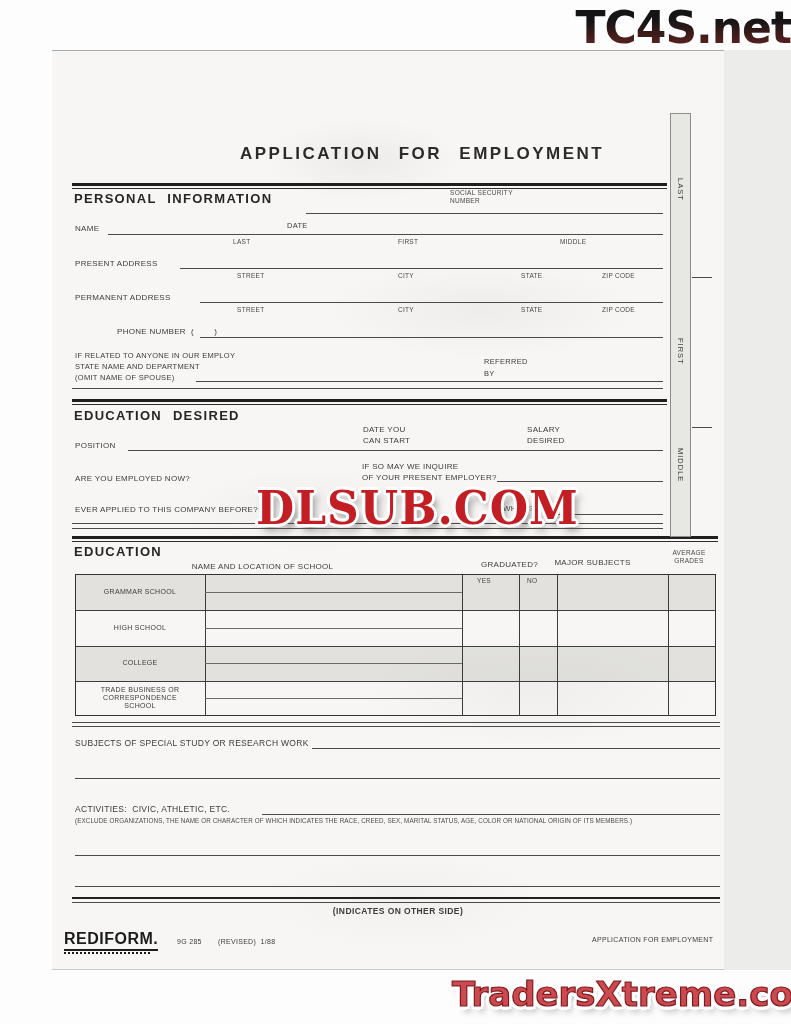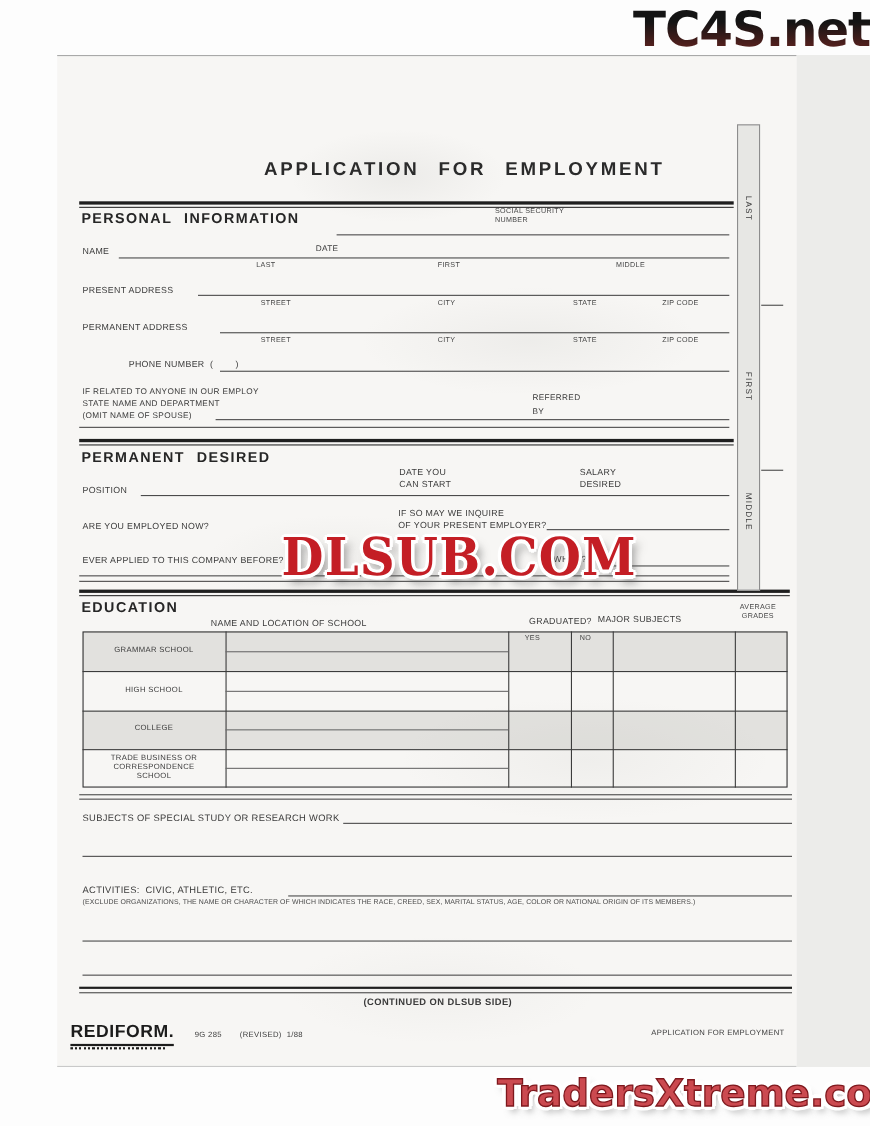--- a/index.html
+++ b/index.html
@@ -149,21 +149,21 @@
 <div class="abs lb" style="left:75px;top:351px;font-size:7.5px;">IF RELATED TO ANYONE IN OUR EMPLOY</div>
 <div class="abs lb" style="left:75px;top:362px;font-size:7.5px;">STATE NAME AND DEPARTMENT</div>
 <div class="abs lb" style="left:75px;top:373px;font-size:7.5px;">(OMIT NAME OF SPOUSE)</div>
 <div class="abs lb" style="left:484px;top:357px;font-size:7.5px;">REFERRED</div>
 <div class="abs lb" style="left:484px;top:369px;font-size:7.5px;">BY</div>
 <div class="abs ln" style="left:196px;top:381px;width:467px;"></div>
 <div class="abs ln" style="left:72px;top:388px;width:591px;"></div>
 
 <div class="abs rule" style="left:72px;top:399px;width:595px;"></div>
 <div class="abs rule-thin" style="left:72px;top:404px;width:595px;"></div>
-<div class="abs h1" style="left:74px;top:408px;">PERMANENT DESIRED</div>
+<div class="abs h1" style="left:74px;top:408px;">EDUCATION DESIRED</div>
 
 <div class="abs lb" style="left:363px;top:425px;">DATE YOU</div>
 <div class="abs lb" style="left:363px;top:436px;">CAN START</div>
 <div class="abs lb" style="left:527px;top:425px;">SALARY</div>
 <div class="abs lb" style="left:527px;top:436px;">DESIRED</div>
 <div class="abs lb" style="left:75px;top:441px;">POSITION</div>
 <div class="abs ln" style="left:128px;top:450px;width:535px;"></div>
 
 <div class="abs lb" style="left:362px;top:462px;">IF SO MAY WE INQUIRE</div>
 <div class="abs lb" style="left:362px;top:473px;">OF YOUR PRESENT EMPLOYER?</div>
@@ -175,21 +175,21 @@
 <div class="abs ln" style="left:553px;top:514px;width:110px;"></div>
 <div class="abs ln" style="left:72px;top:523px;width:591px;"></div>
 <div class="abs ln" style="left:72px;top:528px;width:591px;"></div>
 
 <div class="abs rule" style="left:72px;top:536px;width:646px;"></div>
 <div class="abs rule-thin" style="left:72px;top:541px;width:646px;"></div>
 <div class="abs h1" style="left:74px;top:544px;">EDUCATION</div>
 
 <div class="abs lb ctr" style="left:155px;top:562px;width:215px;">NAME AND LOCATION OF SCHOOL</div>
 <div class="abs lb ctr" style="left:462px;top:560px;width:95px;">GRADUATED?</div>
-<div class="abs lb ctr" style="left:526px;top:558px;width:111px;">MAJOR SUBJECTS</div>
+<div class="abs lb ctr" style="left:537px;top:558px;width:111px;">MAJOR SUBJECTS</div>
 <div class="abs sub ctr" style="left:664px;top:549px;width:50px;">AVERAGE</div>
 <div class="abs sub ctr" style="left:664px;top:557px;width:50px;">GRADES</div>
 
 <div class="abs shade" style="left:75px;top:574px;width:641px;height:36px;"></div>
 <div class="abs shade" style="left:75px;top:646px;width:641px;height:35px;"></div>
 
 <div class="abs tbl-border" style="left:75px;top:574px;width:641px;height:142px;box-sizing:border-box;"></div>
 
 <div class="abs vline" style="left:205px;top:574px;height:142px;"></div>
 <div class="abs vline" style="left:462px;top:574px;height:142px;"></div>
@@ -224,21 +224,21 @@
 <div class="abs ln" style="left:75px;top:778px;width:645px;"></div>
 
 <div class="abs lb" style="left:75px;top:804px;font-size:8.5px;">ACTIVITIES:  CIVIC, ATHLETIC, ETC.</div>
 <div class="abs ln" style="left:262px;top:814px;width:458px;"></div>
 <div class="abs note" style="left:75px;top:817px;">(EXCLUDE ORGANIZATIONS, THE NAME OR CHARACTER OF WHICH INDICATES THE RACE, CREED, SEX, MARITAL STATUS, AGE, COLOR OR NATIONAL ORIGIN OF ITS MEMBERS.)</div>
 <div class="abs ln" style="left:75px;top:855px;width:645px;"></div>
 <div class="abs ln" style="left:75px;top:886px;width:645px;"></div>
 
 <div class="abs" style="left:72px;top:897px;width:648px;height:2px;background:#1f1f1f;"></div>
 <div class="abs ln" style="left:72px;top:902px;width:648px;"></div>
-<div class="abs lb ctr" style="left:288px;top:906px;width:220px;font-size:8.5px;font-weight:bold;letter-spacing:.4px;">(CONTINUED ON DLSUB SIDE)</div>
+<div class="abs lb ctr" style="left:288px;top:906px;width:220px;font-size:8.5px;font-weight:bold;letter-spacing:.4px;">(INDICATES ON OTHER SIDE)</div>
 
 <div class="abs" id="brand" style="left:64px;top:930px;">REDIFORM.</div>
 <div class="abs" id="brand-dots" style="left:64px;top:952px;"></div>
 <div class="abs foot" style="left:177px;top:938px;">9G 285</div>
 <div class="abs foot" style="left:218px;top:938px;">(REVISED)  1/88</div>
 <div class="abs foot" style="left:592px;top:936px;">APPLICATION FOR EMPLOYMENT</div>
 
 <div class="abs" id="tab-strip"></div>
 <div class="abs tab-label" style="left:676px;top:178px;">LAST</div>
 <div class="abs tab-label" style="left:676px;top:338px;">FIRST</div>

